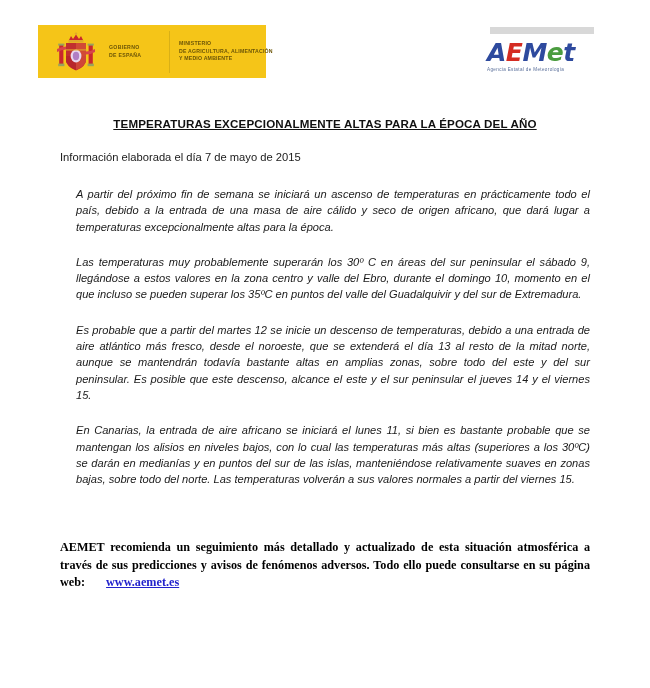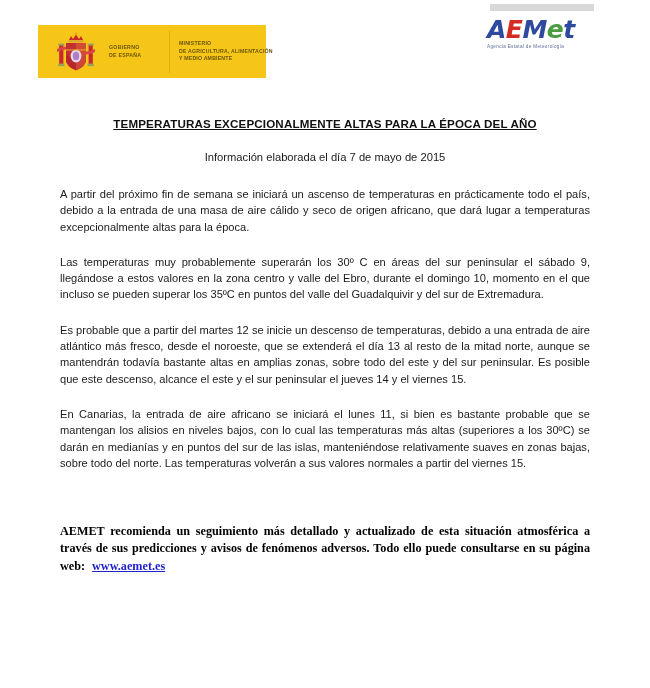--- a/index.html
+++ b/index.html
@@ -65,21 +65,21 @@
     line-height: 1.42;
     letter-spacing: 0.2px;
     font-weight: bold;
     color: #6b5507;
     white-space: nowrap;
   }
 
   .aemet-block {
     position: absolute;
     left: 487px;
-    top: 4px;
+    top: 27px;
     width: 110px;
   }
   .aemet-bar {
     width: 104px;
     height: 7px;
     background: #d8d8d8;
     margin-left: 3px;
   }
   .aemet-logo {
     margin-top: 6px;
@@ -111,47 +111,47 @@
   .doc-title {
     text-align: center;
     font-size: 11.6px;
     font-weight: bold;
     letter-spacing: 0.15px;
     text-decoration: underline;
     margin: 17px 0 0 0;
     color: #111;
   }
   .doc-subtitle {
-    text-align: center;
     font-size: 11.2px;
     margin: 21px 0 0 0;
     color: #1a1a1a;
   }
   .para {
     font-size: 11.1px;
     line-height: 1.47;
     text-align: justify;
-    margin: 19px 0 0 0;
+    margin: 19px 0 0 16px;
     color: #1a1a1a;
+    font-style: italic;
   }
   .para:first-of-type { margin-top: 23px; }
 
   .closing {
     font-family: "Liberation Serif", serif;
     font-weight: bold;
     font-size: 12.2px;
     line-height: 1.42;
     text-align: justify;
     margin: 52px 0 0 0;
     color: #000;
   }
   .weblink {
     color: #2222cc;
     text-decoration: underline;
-    margin-left: 7px;
+    margin-left: 21px;
   }
 </style>
 </head>
 <body>
 
 <div class="header">
 
   <div class="gob-banner">
 
     <div class="coat-wrap">

